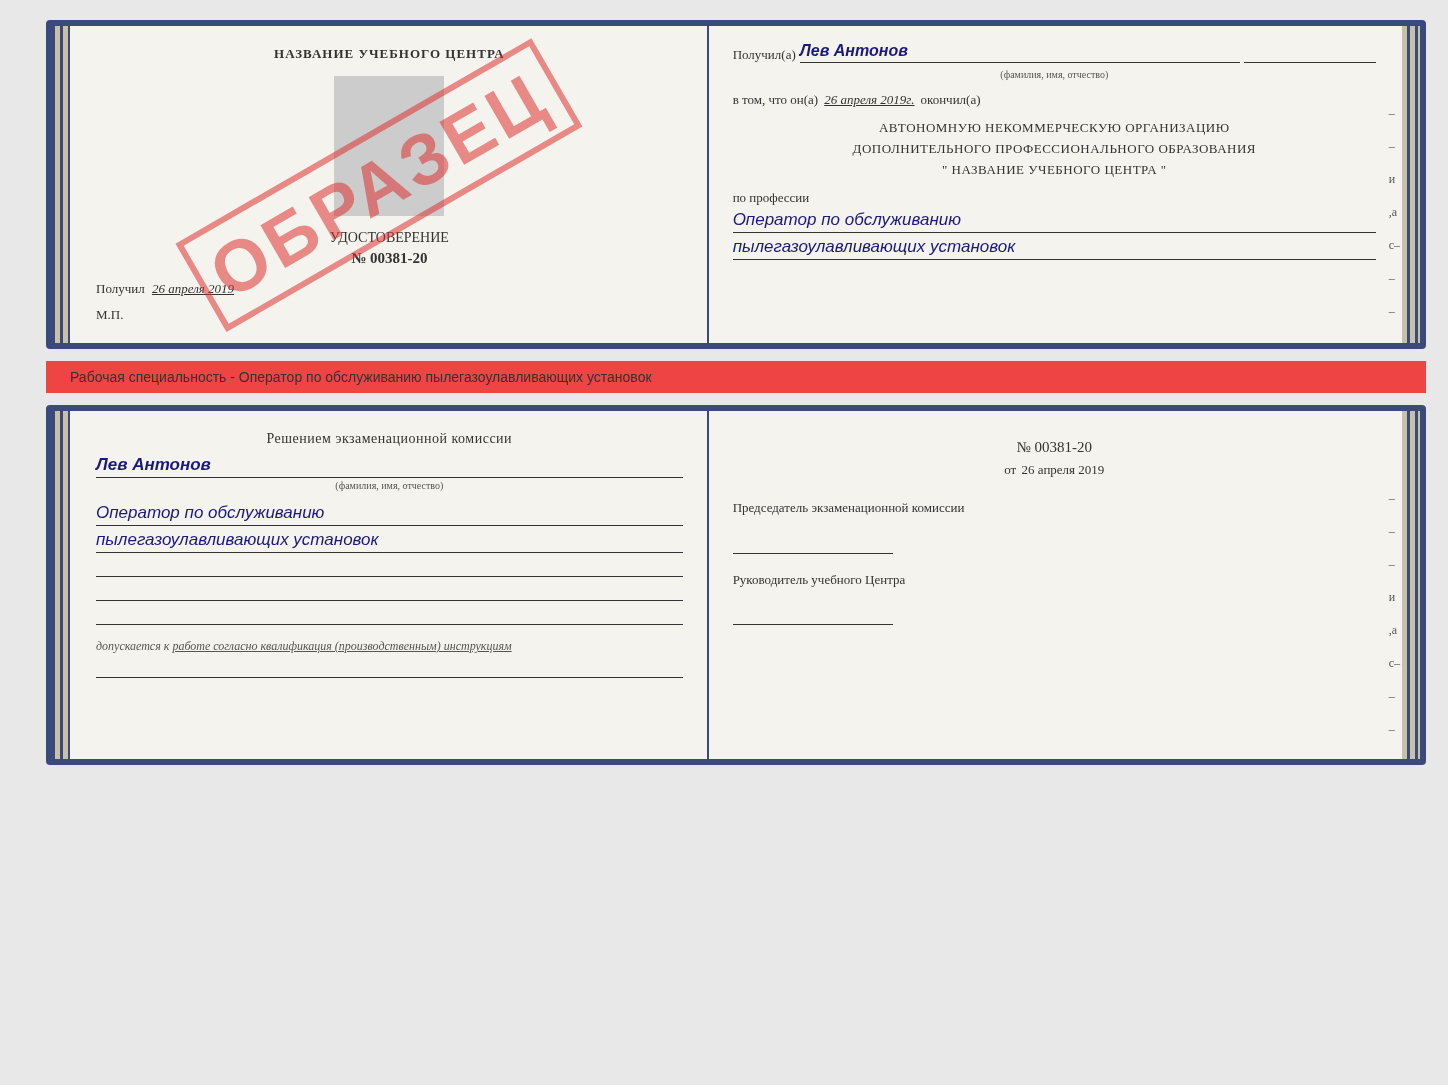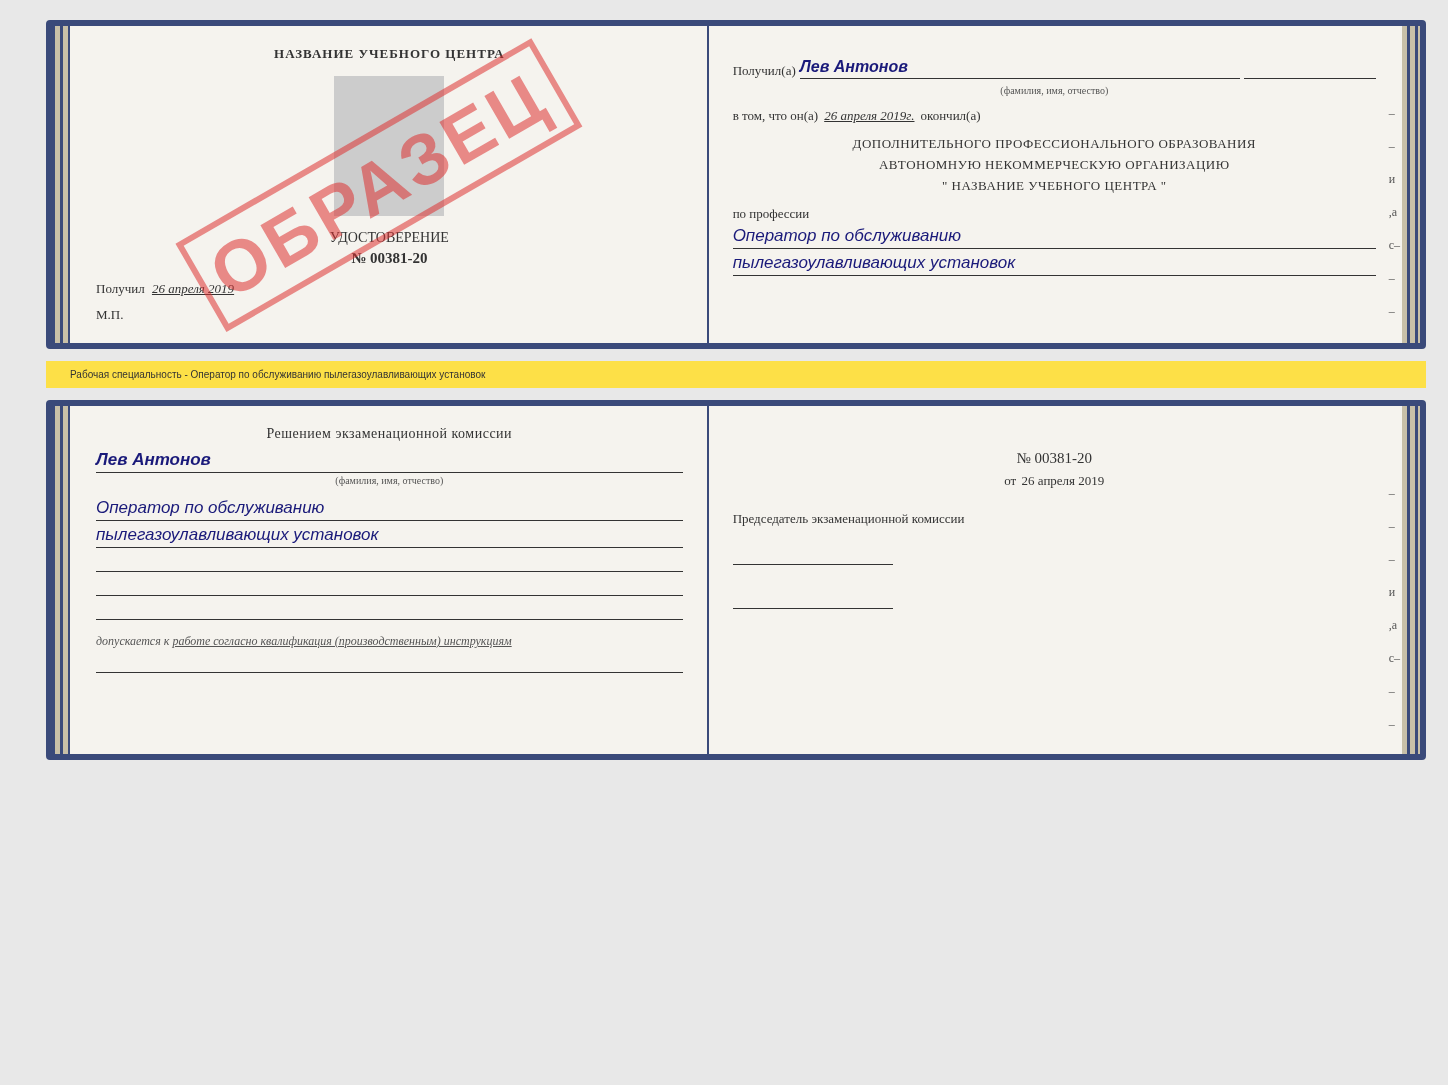--- a/index.html
+++ b/index.html
@@ -34,21 +34,21 @@
 
     .doc-left {
       width: 48%;
       border-right: 2px solid #3a4a7a;
       padding: 20px 24px;
       position: relative;
     }
 
     .doc-right {
       width: 52%;
-      padding: 32px 24px;
+      padding: 16px 24px;
       position: relative;
     }
 
     
     .doc-left::before {
       content: '';
       position: absolute;
       left: 0; top: 0; bottom: 0;
       width: 18px;
       background: repeating-linear-gradient(
@@ -224,23 +224,23 @@
       top: 80px;
       display: flex;
       flex-direction: column;
       gap: 18px;
       font-size: 12px;
       color: #555;
     }
 
     
     .middle-label {
-      background: #fde047;
+      background: #ef4444;
       padding: 8px 24px;
-      font-size: 10px;
+      font-size: 14px;
       color: #333;
       font-family: Arial, sans-serif;
     }
 
     
     .commission-title {
       font-size: 14px;
       color: #333;
       text-align: center;
       letter-spacing: 0.5px;
@@ -365,22 +365,22 @@
         </div>
         <div class="sub-label">(фамилия, имя, отчество)</div>
 
         <div class="in-that">
           <span>в том, что он(а)</span>
           <span class="date-underline">26 апреля 2019г.</span>
           <span>окончил(а)</span>
         </div>
 
         <div class="org-block">
+          <div>АВТОНОМНУЮ НЕКОММЕРЧЕСКУЮ ОРГАНИЗАЦИЮ</div>
           <div>ДОПОЛНИТЕЛЬНОГО ПРОФЕССИОНАЛЬНОГО ОБРАЗОВАНИЯ</div>
-          <div>АВТОНОМНУЮ НЕКОММЕРЧЕСКУЮ ОРГАНИЗАЦИЮ</div>
           <div>"   НАЗВАНИЕ УЧЕБНОГО ЦЕНТРА   "</div>
         </div>
 
         <div class="profession-label">по профессии</div>
         <div class="profession-value">Оператор по обслуживанию</div>
         <div class="profession-value">пылегазоулавливающих установок</div>
       </div>
 
       <div class="side-dashes">
         <span>–</span>
@@ -425,20 +425,21 @@
 
         <div class="protocol-number">№  00381-20</div>
         <div class="protocol-date">
           <span>от</span>
           <span style="margin-left:2px;">26 апреля 2019</span>
         </div>
 
         <div class="official-label">Председатель экзаменационной комиссии</div>
         <div class="signature-line"></div>
 
+        <div class="official-label">Руководитель учебного Центра</div>
         <div class="signature-line"></div>
       </div>
 
       <div class="side-dashes">
         <span>–</span>
         <span>–</span>
         <span>–</span>
         <span>и</span>
         <span>,а</span>
         <span>с–</span>

